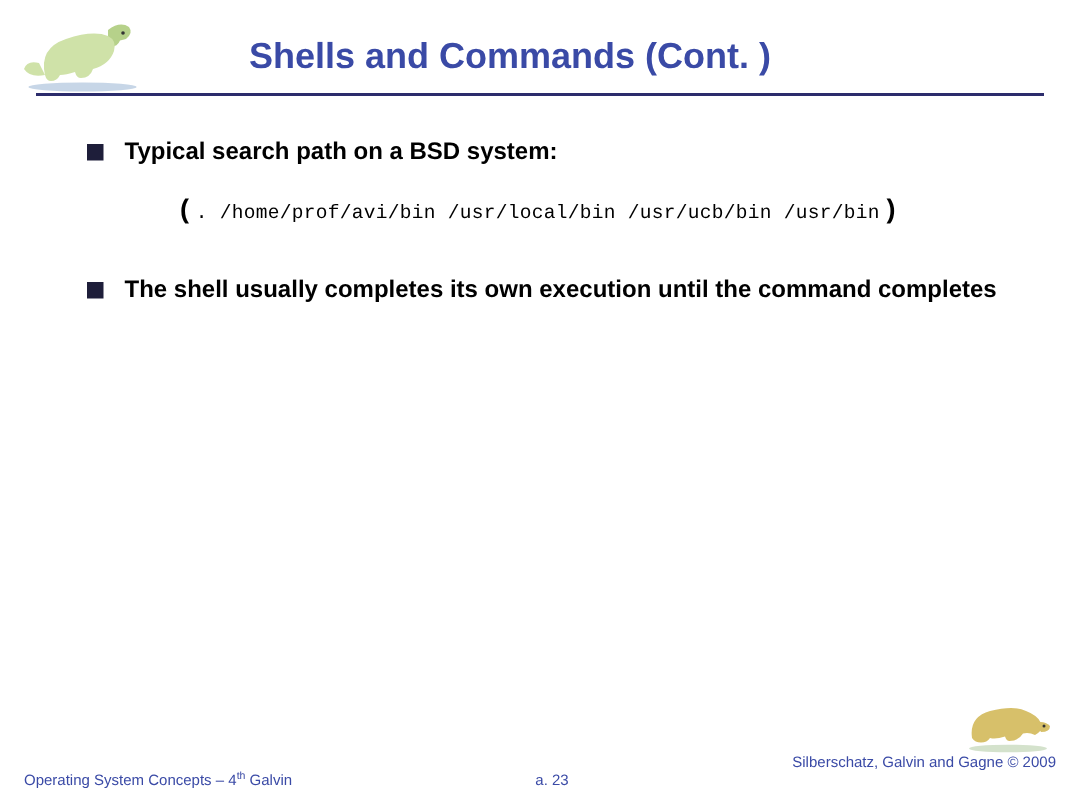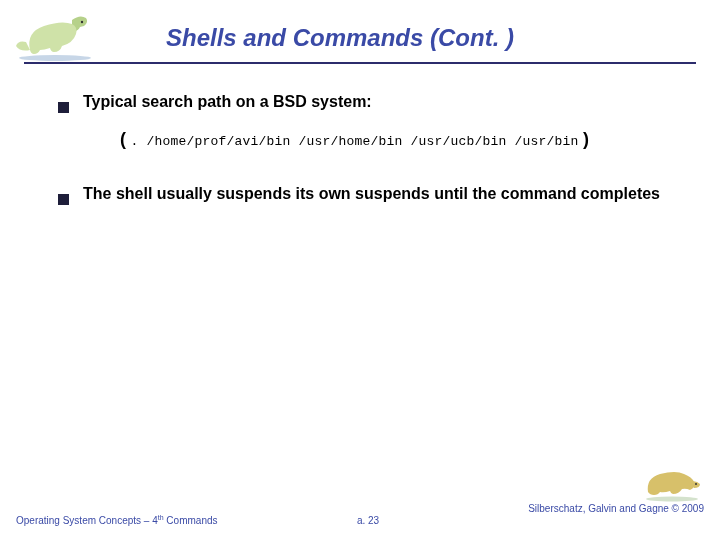--- a/index.html
+++ b/index.html
@@ -29,39 +29,38 @@
   }
   .title {
     position: absolute;
     top: 24px;
     left: 0;
     width: 680px;
     text-align: center;
     font-size: 24px;
     font-weight: bold;
     color: #3a4aa6;
-    font-style: italic;
   }
   .title-hr {
     position: absolute;
     top: 62px;
     left: 24px;
     width: 672px;
     height: 0;
     border-top: 2px solid #2c2c6c;
   }
   .body {
     position: absolute;
     top: 92px;
     left: 58px;
     right: 40px;
   }
   .bullet-row {
     display: flex;
-    align-items: flex-end;
+    align-items: flex-start;
     margin-bottom: 16px;
   }
   .square {
     width: 11px;
     height: 11px;
     background: #1e1e3a;
     flex: 0 0 11px;
     margin-top: 4px;
     margin-right: 14px;
   }
@@ -137,39 +136,39 @@
 
 <div class="body">
 
   <div class="bullet-row">
     <div class="square"></div>
     <div class="bullet-text">Typical search path on a BSD system:</div>
   </div>
 
   <div class="path-line">
     <span class="paren">(</span>
-    <span class="mono">. /home/prof/avi/bin /usr/home/bin /usr/ucb/bin /usr/bin</span>
+    <span class="mono">. /home/prof/avi/bin /usr/local/bin /usr/ucb/bin /usr/bin</span>
     <span class="paren">)</span>
   </div>
 
   <div class="bullet-row">
     <div class="square"></div>
-    <div class="bullet-text">The shell usually suspends its own suspends until the command completes</div>
+    <div class="bullet-text">The shell usually completes its own execution until the command completes</div>
   </div>
 
 </div>
 
 <div class="dino-bottom">
   <svg viewBox="0 0 64 40" width="64" height="40">
     <ellipse cx="32" cy="37" rx="26" ry="2.5" fill="#a9c59a" opacity="0.5"></ellipse>
     <path d="M8 30 q-2 -14 12 -18 q16 -4 24 0 q8 3 10 8 q2 5 -4 8 q-4 -2 -8 -1 q-3 5 -9 5 q-2 0 -3 -3 q-6 2 -10 1 q-2 3 -6 3 q-4 0 -6 -3" fill="#d7c06a"></path>
     <path d="M50 20 q6 -2 10 2 q0 4 -6 4" fill="#d7c06a"></path>
     <circle cx="56" cy="22" r="1" fill="#333"></circle>
   </svg>
 </div>
 
 <div class="footer">
   <div class="foot-left">
-    <span>Operating System Concepts – 4</span><span class="sup">th</span><span> Commands</span>
+    <span>Operating System Concepts – 4</span><span class="sup">th</span><span> Galvin</span>
   </div>
   <div class="foot-center">a. 23</div>
   <div class="foot-right">Silberschatz, Galvin and Gagne © 2009</div>
 </div>
 
 </body></html>

